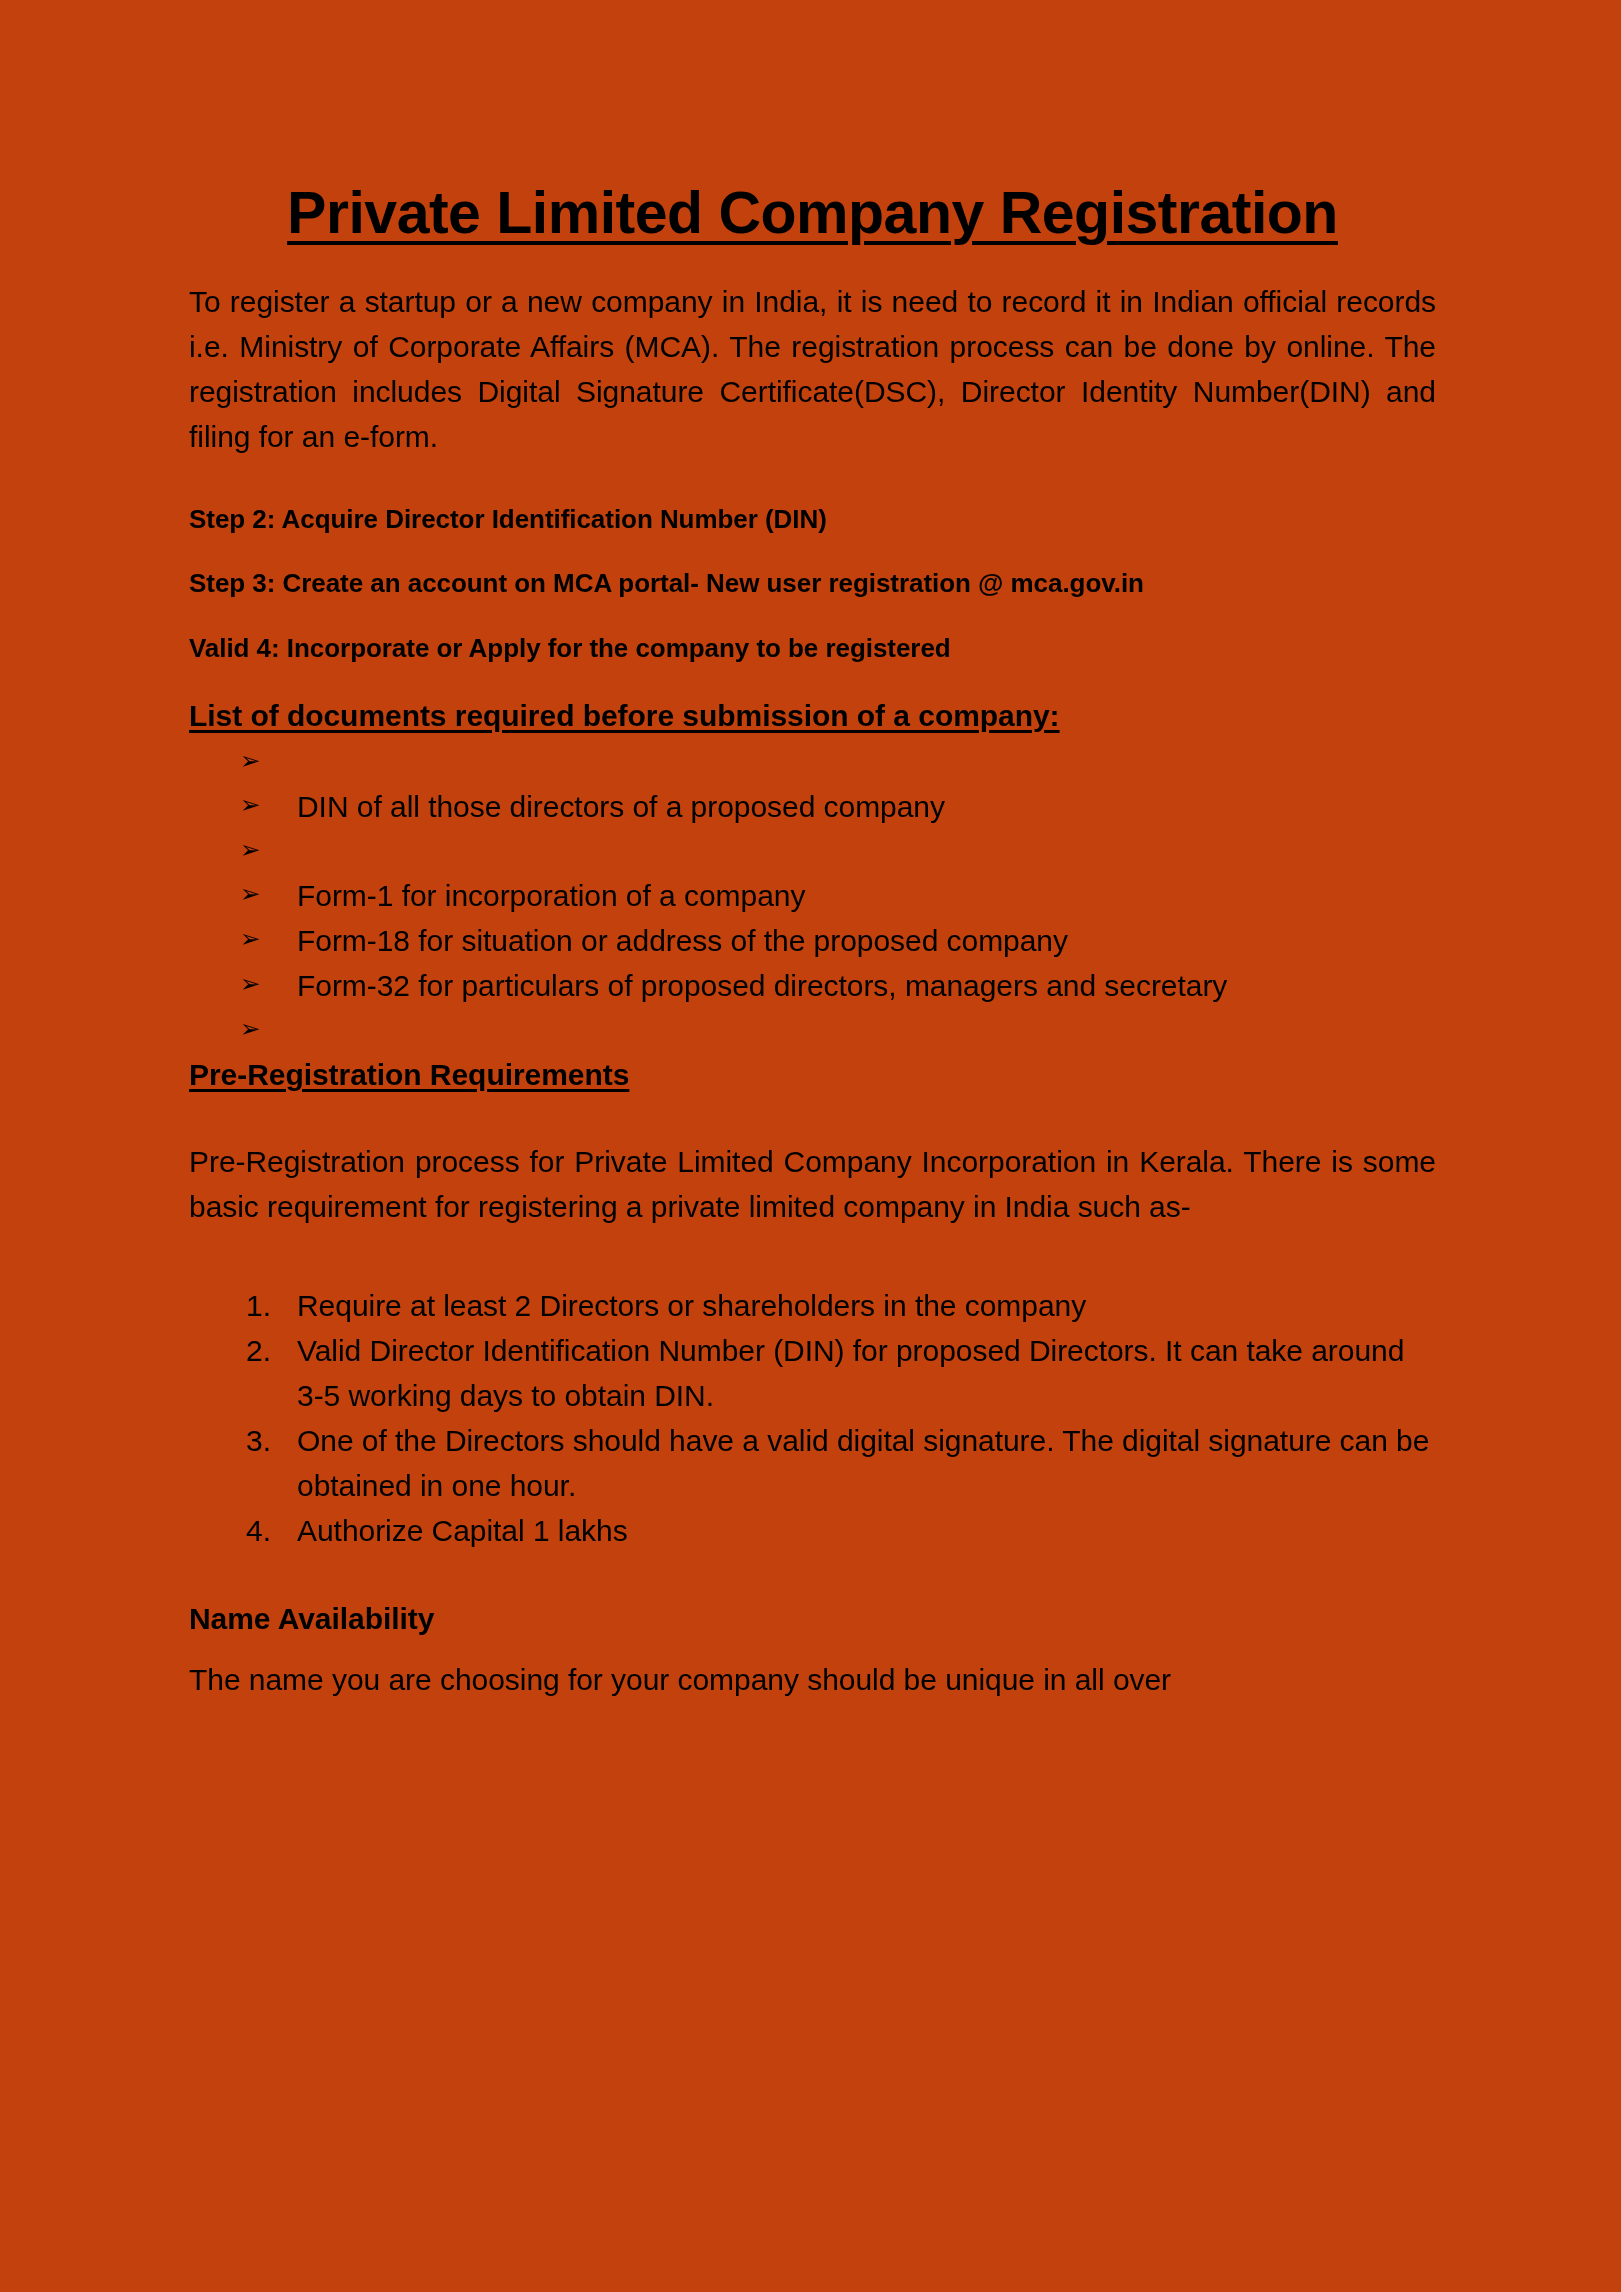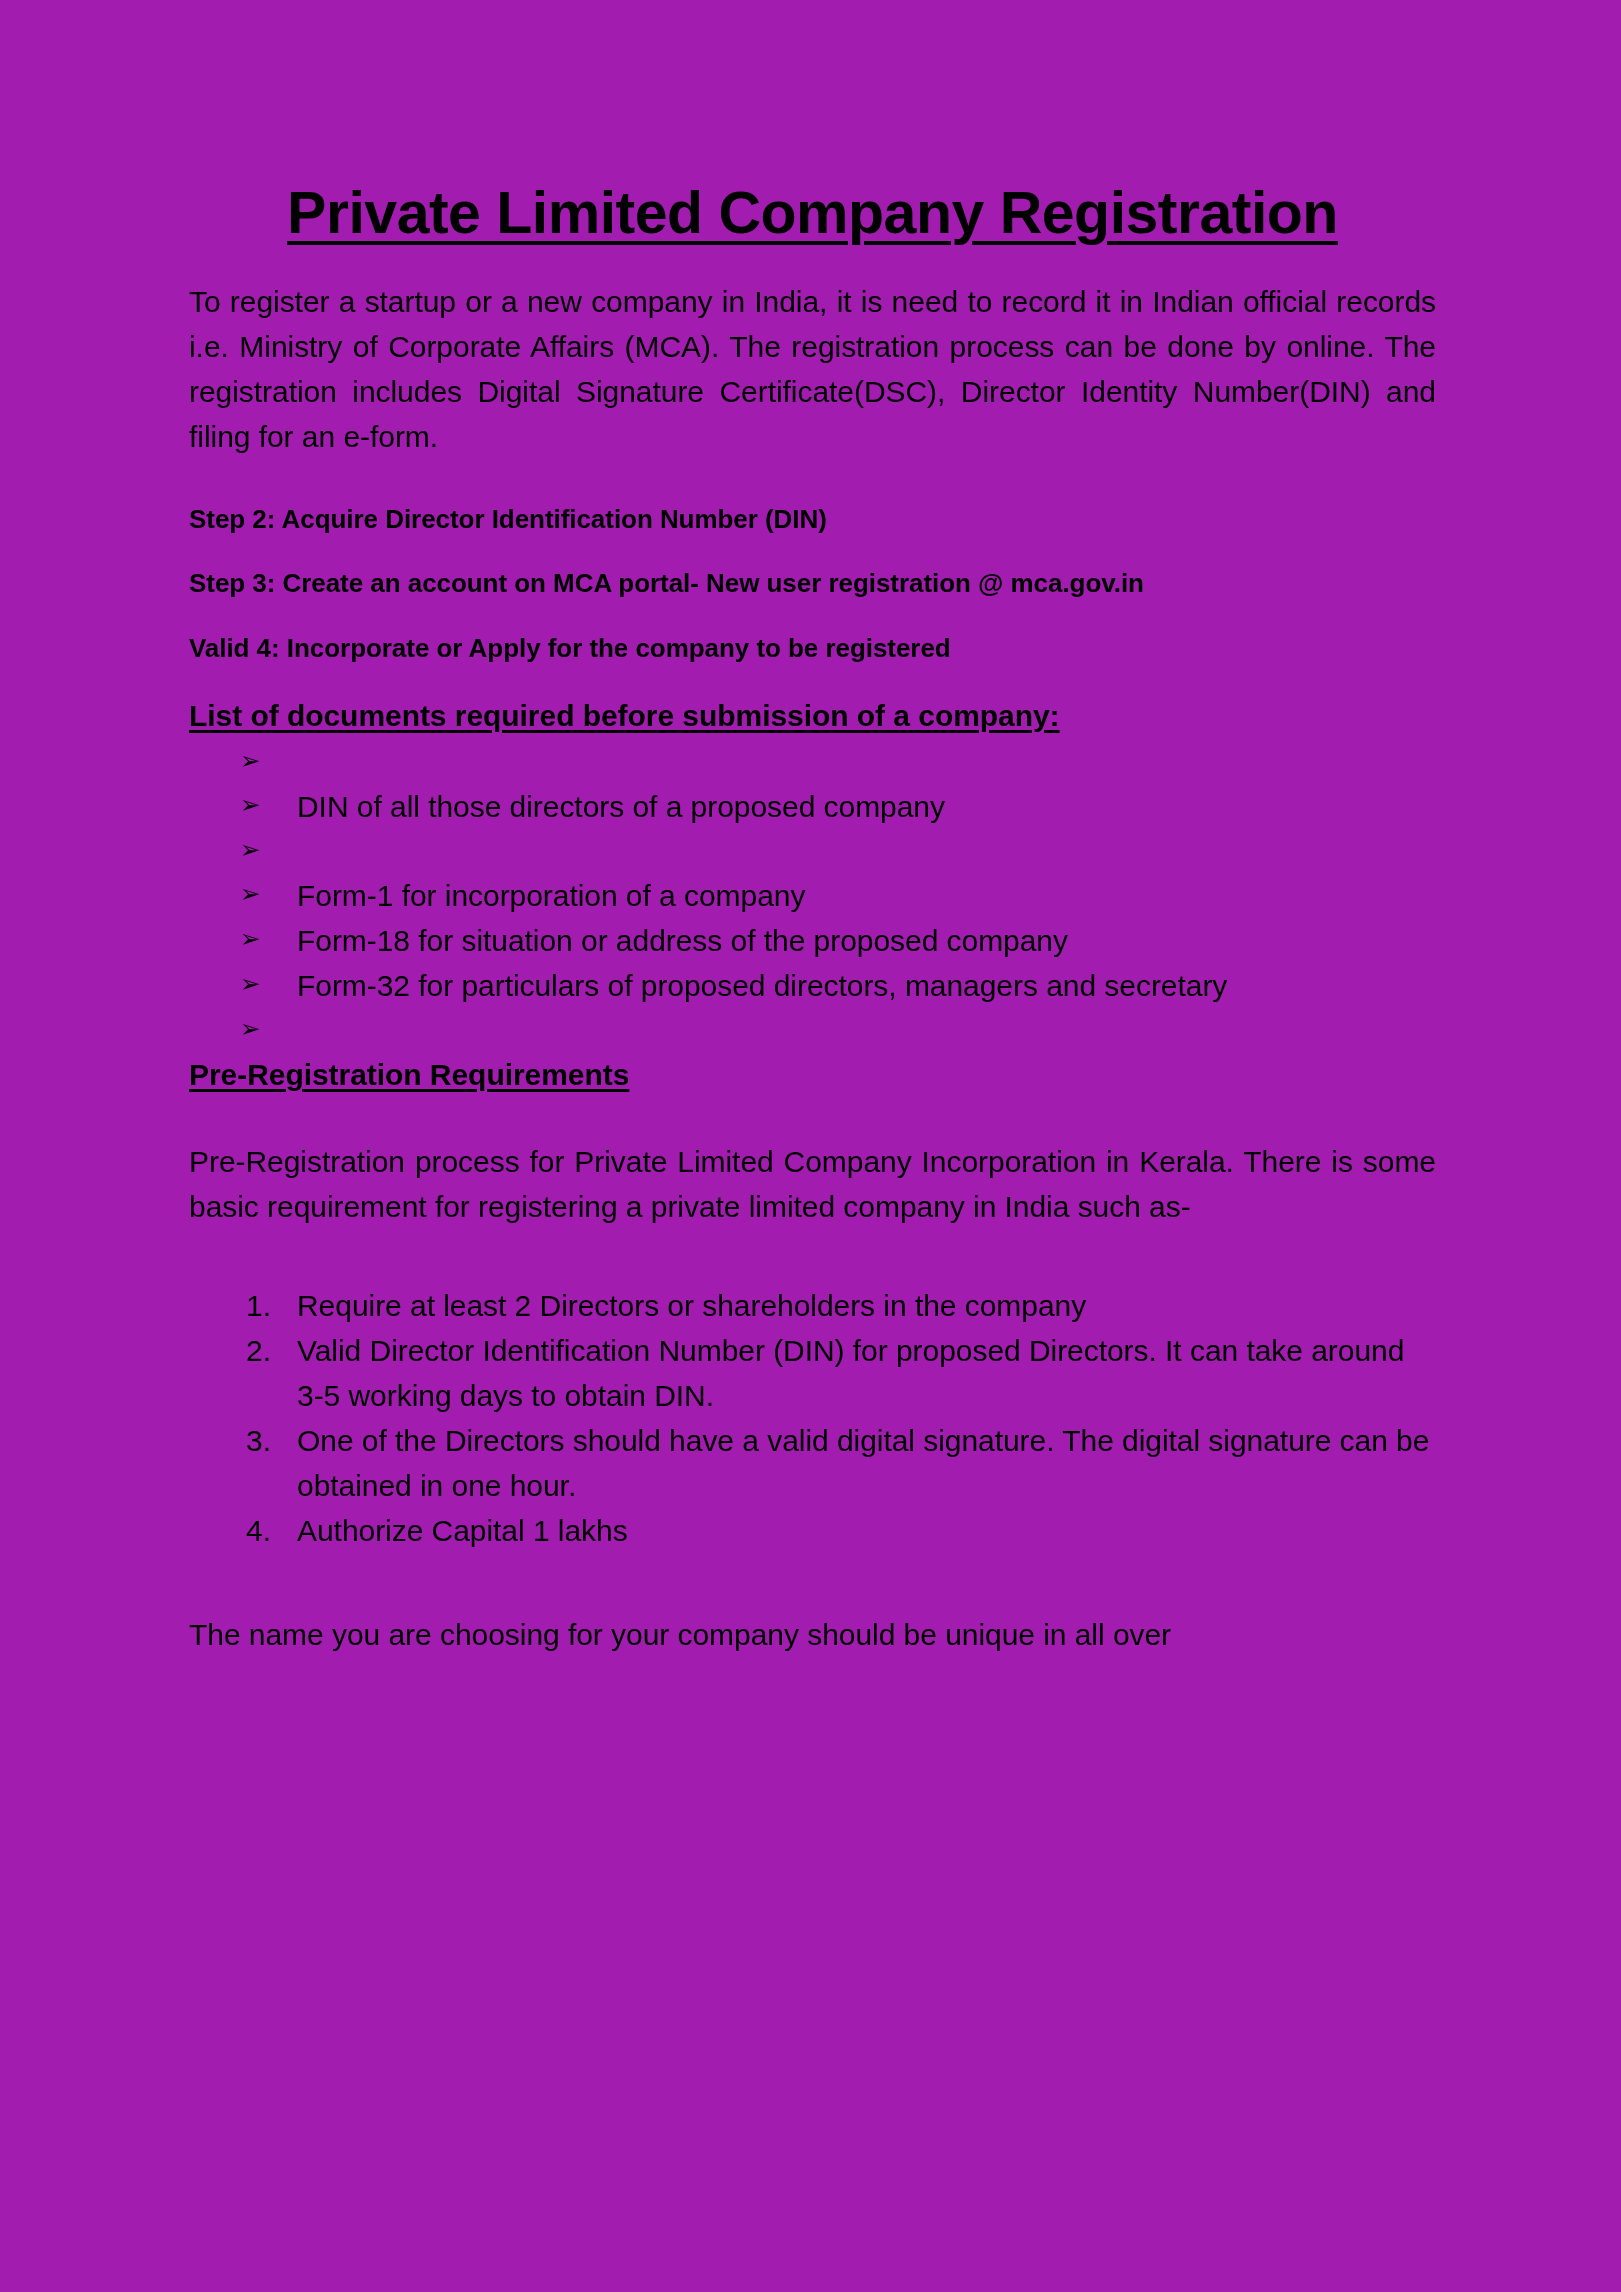--- a/index.html
+++ b/index.html
@@ -9,21 +9,21 @@
     background: #ffffff;
   }
   body {
     font-family: "Liberation Sans", "DejaVu Sans", sans-serif;
     color: #000000;
   }
   .page {
     position: relative;
     width: 1621px;
     height: 2293px;
-    background: #a21caf;
+    background: #c2410c;
     margin: 0 auto;
     overflow: hidden;
     box-sizing: border-box;
   }
   .content {
     position: absolute;
     left: 189px;
     top: 182px;
     width: 1247px;
   }
@@ -178,18 +178,19 @@
 
     <ol class="num-list">
       <li><span class="num">1.</span><span>Require at least 2 Directors or shareholders in the company</span></li>
       <li><span class="num">2.</span><span>Valid Director Identification Number (DIN) for proposed Directors. It can take around 3-5 working days to obtain DIN.</span></li>
       <li><span class="num">3.</span><span>One of the Directors should have a valid digital signature. The digital signature can be obtained in one hour.</span></li>
       <li><span class="num">4.</span><span>Authorize Capital 1 lakhs</span></li>
     </ol>
 
     <div class="spacer-lg"></div>
 
+    <p class="sec-head">Name Availability</p>
 
     <p class="para left nogap">The name you are choosing for your company should be unique in all over</p>
 
   </div>
 </div>
 
 
 </body></html>

